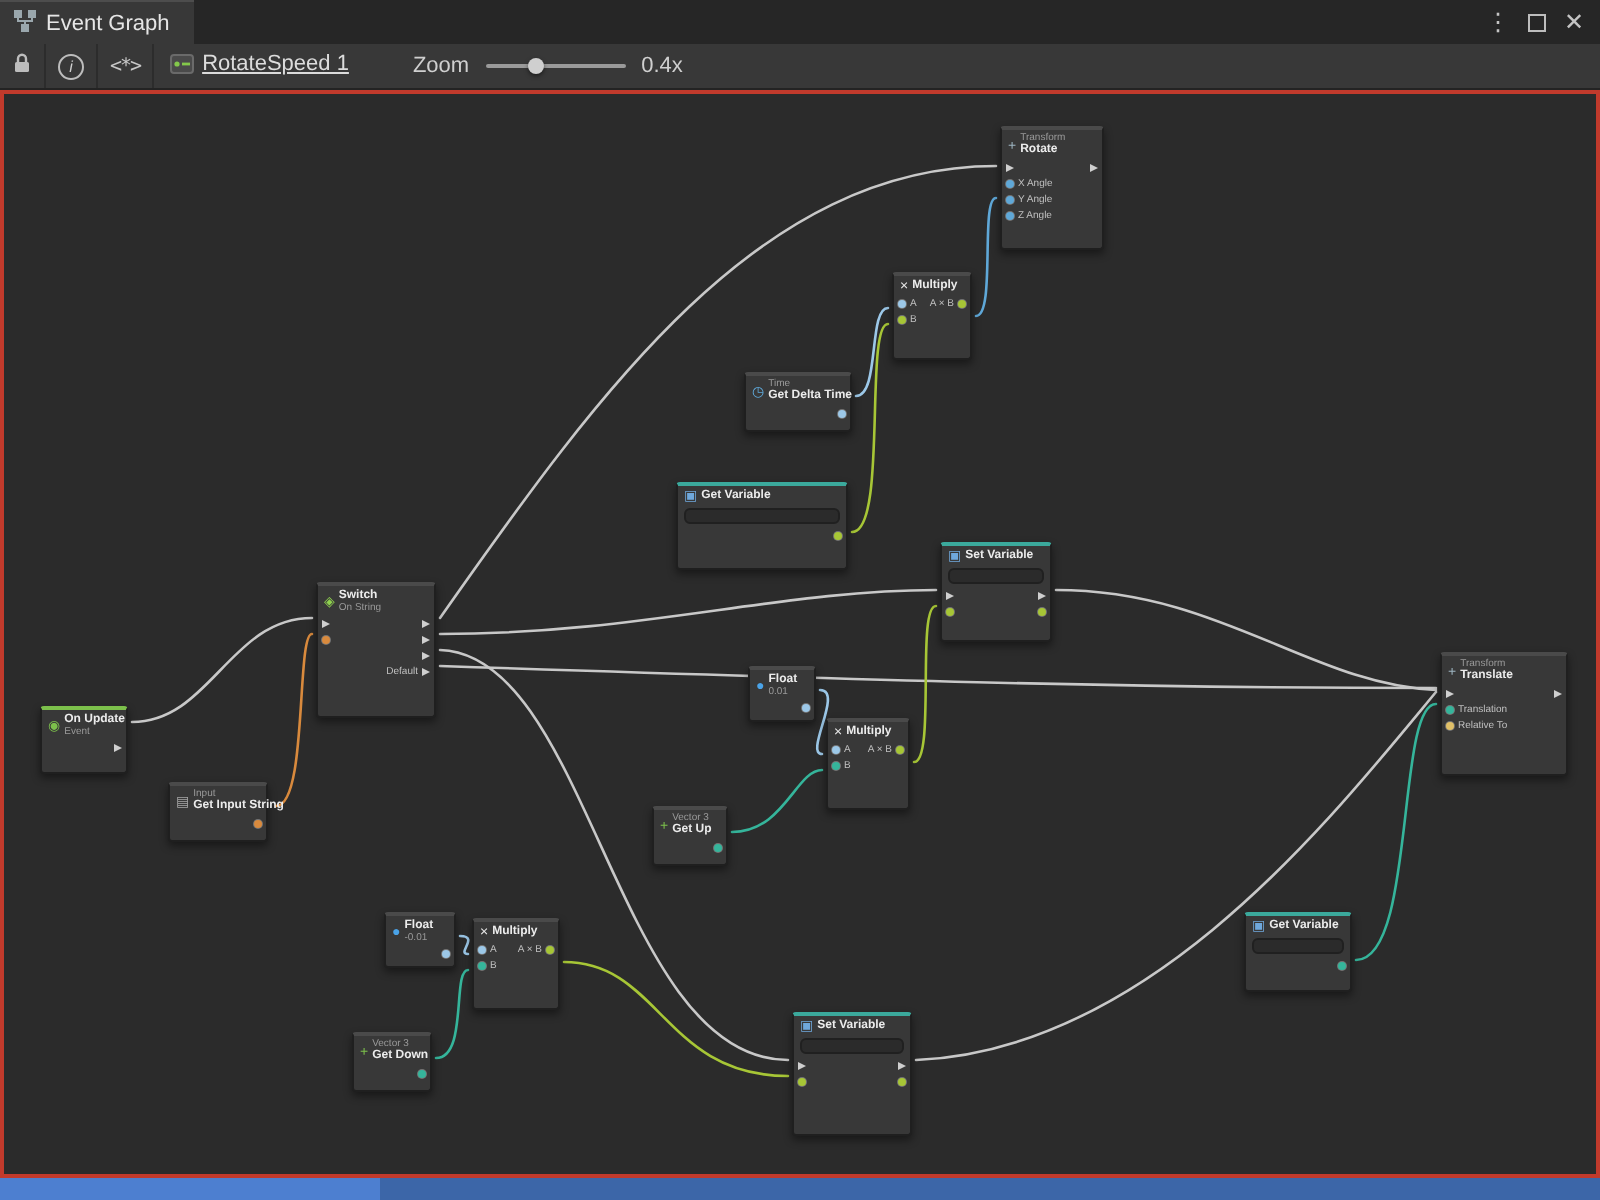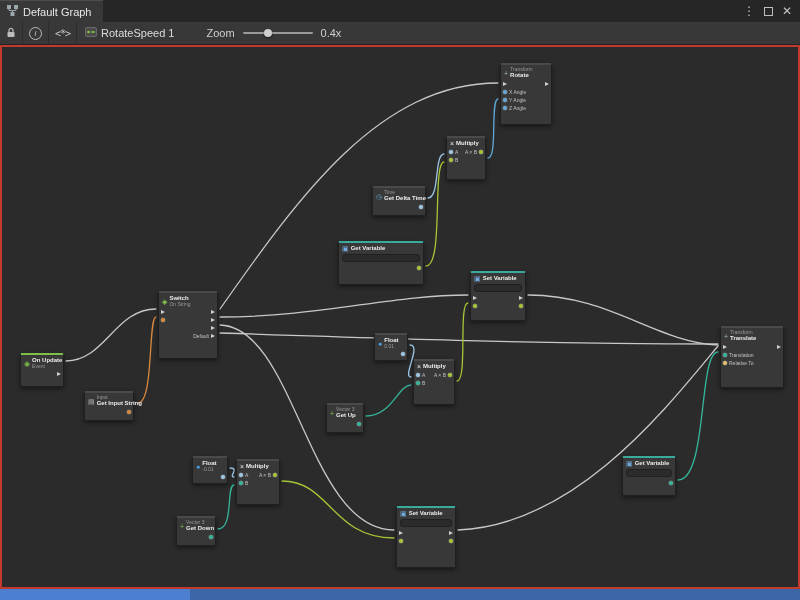--- a/index.html
+++ b/index.html
@@ -11,21 +11,21 @@
   .tab{display:flex;align-items:center;gap:5px;background:#383838;padding:0 12px 0 7px;font-size:11px;color:#e6e6e6;border-top:1px solid #4d4d4d;}
   .tabrest{flex:1;display:flex;align-items:center;justify-content:flex-end;gap:3px;padding-right:5px;color:#c4c4c4;}
   .wctl{width:16px;height:16px;display:inline-flex;align-items:center;justify-content:center;font-size:12px;cursor:default;}
   .sqbox{display:inline-block;width:7px;height:7px;border:1px solid #bdbdbd;}
 
   
   .toolbar{height:22px;background:#383838;border-bottom:1px solid #232323;display:flex;align-items:center;font-size:11px;color:#dcdcdc;flex:0 0 auto;overflow:hidden;}
   .tcell{height:22px;display:flex;align-items:center;justify-content:center;padding:0 6px;border-right:1px solid #2c2c2c;flex:0 0 auto;}
   .navtxt{font-family:"DejaVu Sans Mono",monospace;font-size:10px;color:#c8c8c8;letter-spacing:-1px;}
   .infocirc{display:inline-flex;width:11px;height:11px;border-radius:50%;border:1px solid #bdbdbd;font-size:8px;align-items:center;justify-content:center;font-style:italic;color:#cfcfcf;}
-  .graphref{display:flex;align-items:center;gap:4px;padding:0 8px;flex:0 0 auto;}
+  .graphref{display:flex;gap:4px;padding:0 8px;flex:0 0 auto;text-decoration:underline;}
   .zlabel{margin-left:24px;color:#cfcfcf;flex:0 0 auto;}
   .ztrack{width:70px;height:2px;background:#9a9a9a;border-radius:1px;position:relative;margin:0 8px;flex:0 0 auto;}
   .zthumb{position:absolute;top:-3px;width:8px;height:8px;border-radius:50%;background:#cfcfcf;box-shadow:0 1px 2px rgba(0,0,0,.5);}
   .zval{color:#cfcfcf;margin-right:6px;flex:0 0 auto;}
   .tbuttons{margin-left:auto;display:flex;align-items:stretch;height:22px;flex:0 0 auto;}
   .tbtn{padding:0 7px;line-height:22px;border-left:1px solid #2c2c2c;white-space:nowrap;color:#dedede;}
   .tbtn.active{background:#555555;}
   .tbtn.disabled{color:#838383;}
   .tbtn.clipped{max-width:48px;overflow:hidden;}
 
@@ -66,21 +66,21 @@
       <span>
         <svg width="11" height="11" viewBox="0 0 11 11">
           <g fill="#9aa7ad">
             <rect x="0" y="0" width="4" height="4"></rect>
             <rect x="7" y="0" width="4" height="4"></rect>
             <rect x="3.5" y="7" width="4" height="4"></rect>
           </g>
           <path d="M2,4 L2,5.5 L9,5.5 L9,4 M5.5,5.5 L5.5,7" stroke="#9aa7ad" fill="none" stroke-width="1"></path>
         </svg>
       </span>
-      <span>Default Graph</span>
+      <span>Event Graph</span>
     </div>
     <div class="tabrest">
       <span class="wctl">⋮</span>
       <span class="wctl">
           <span class="sqbox"></span>
         </span>
       <span class="wctl">✕</span>
     </div>
   </div>
 

